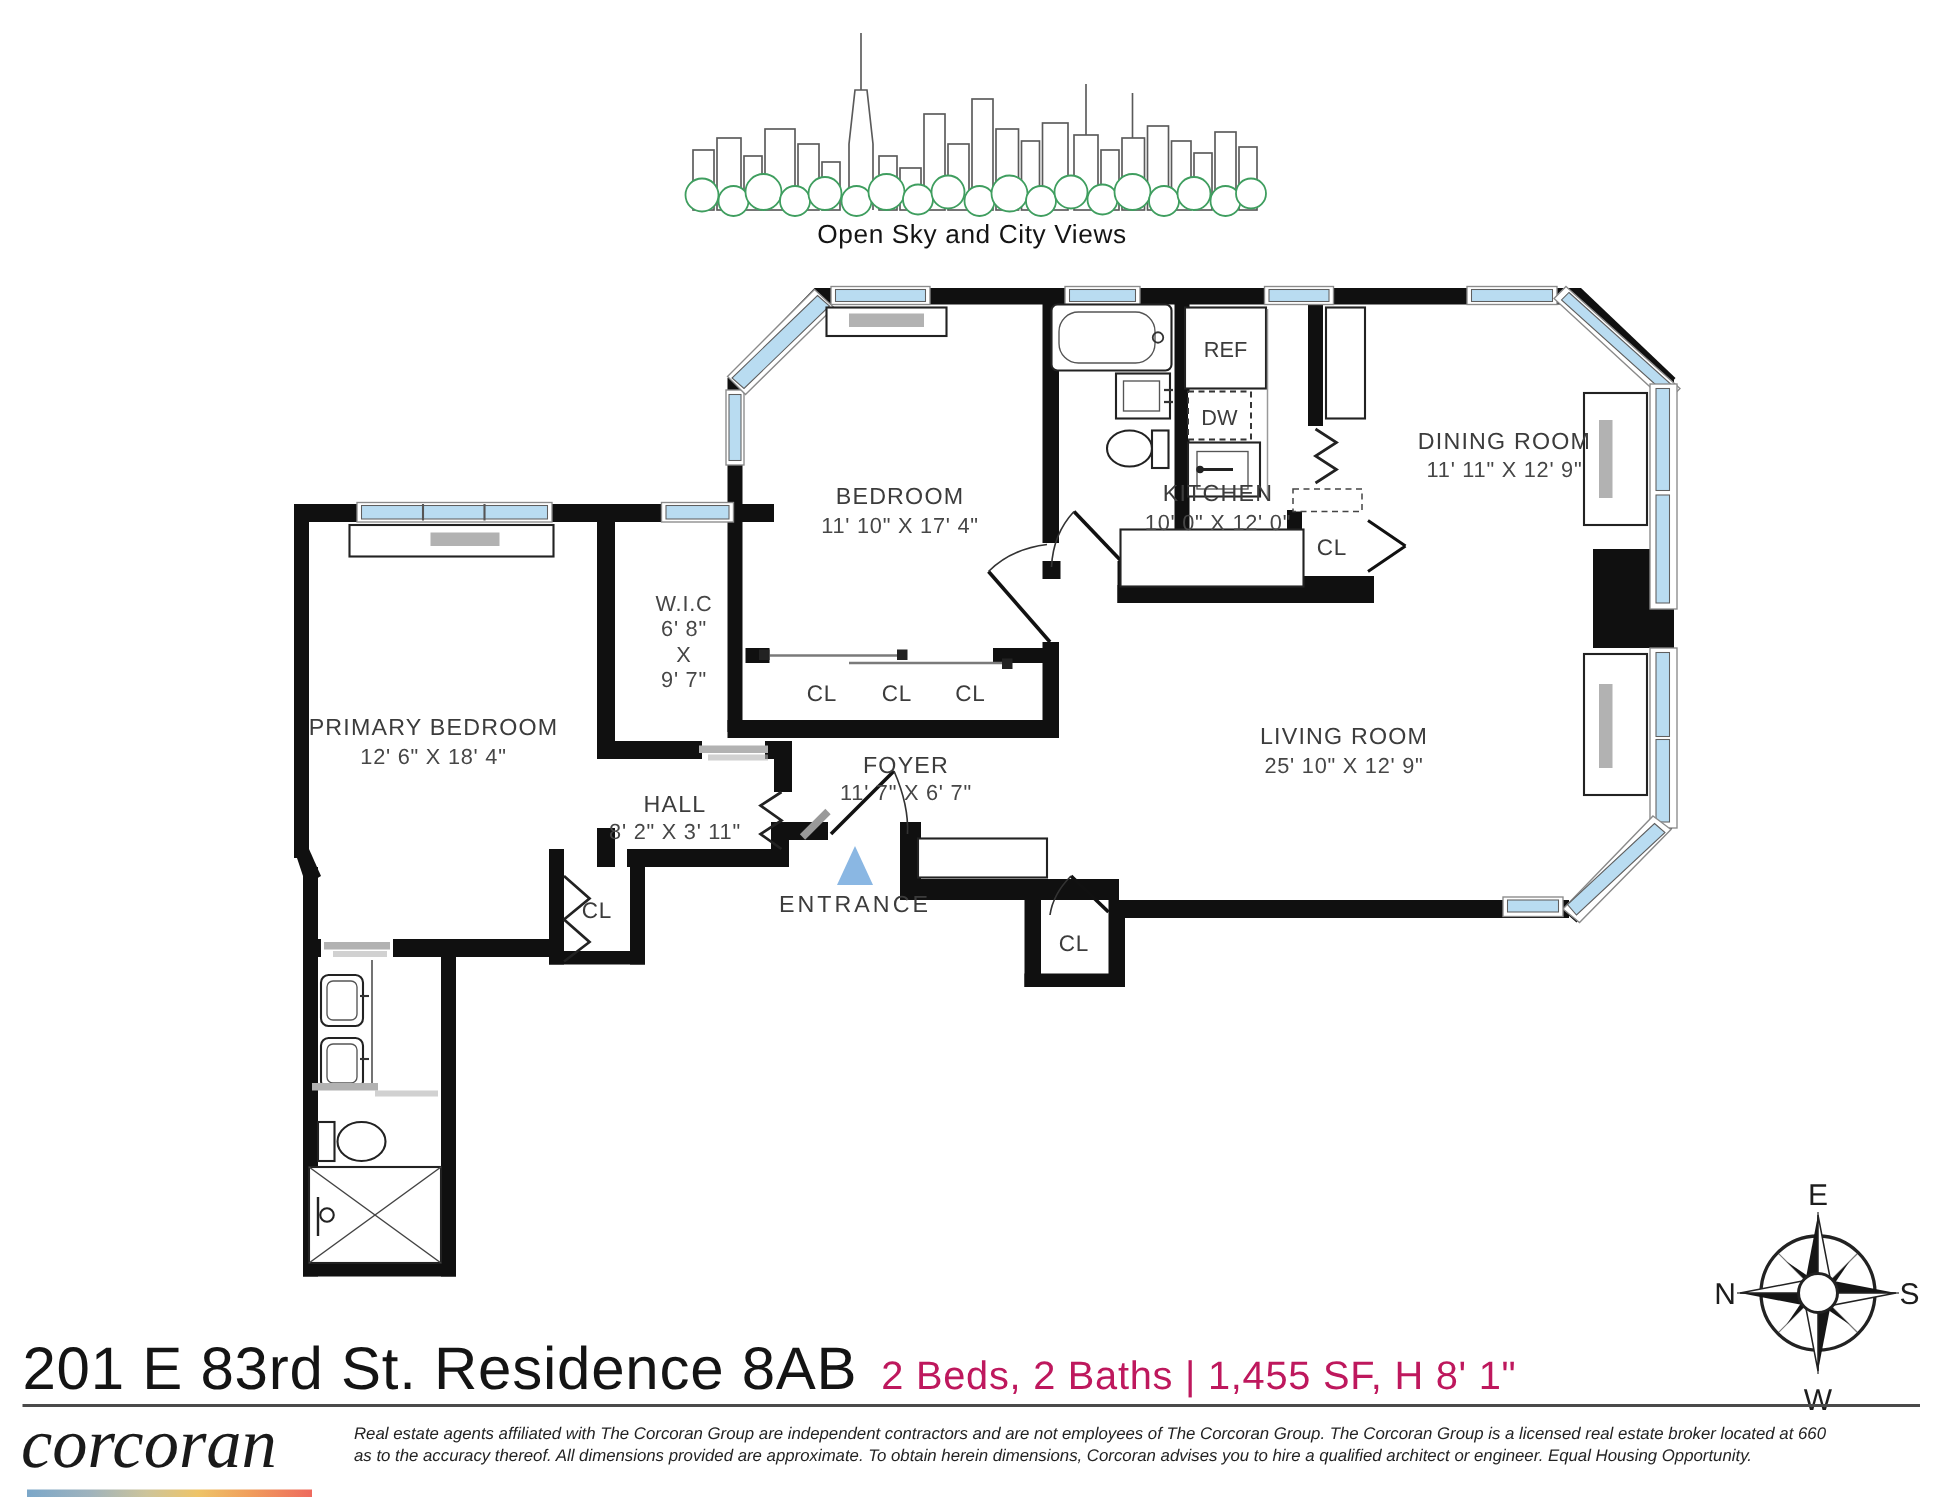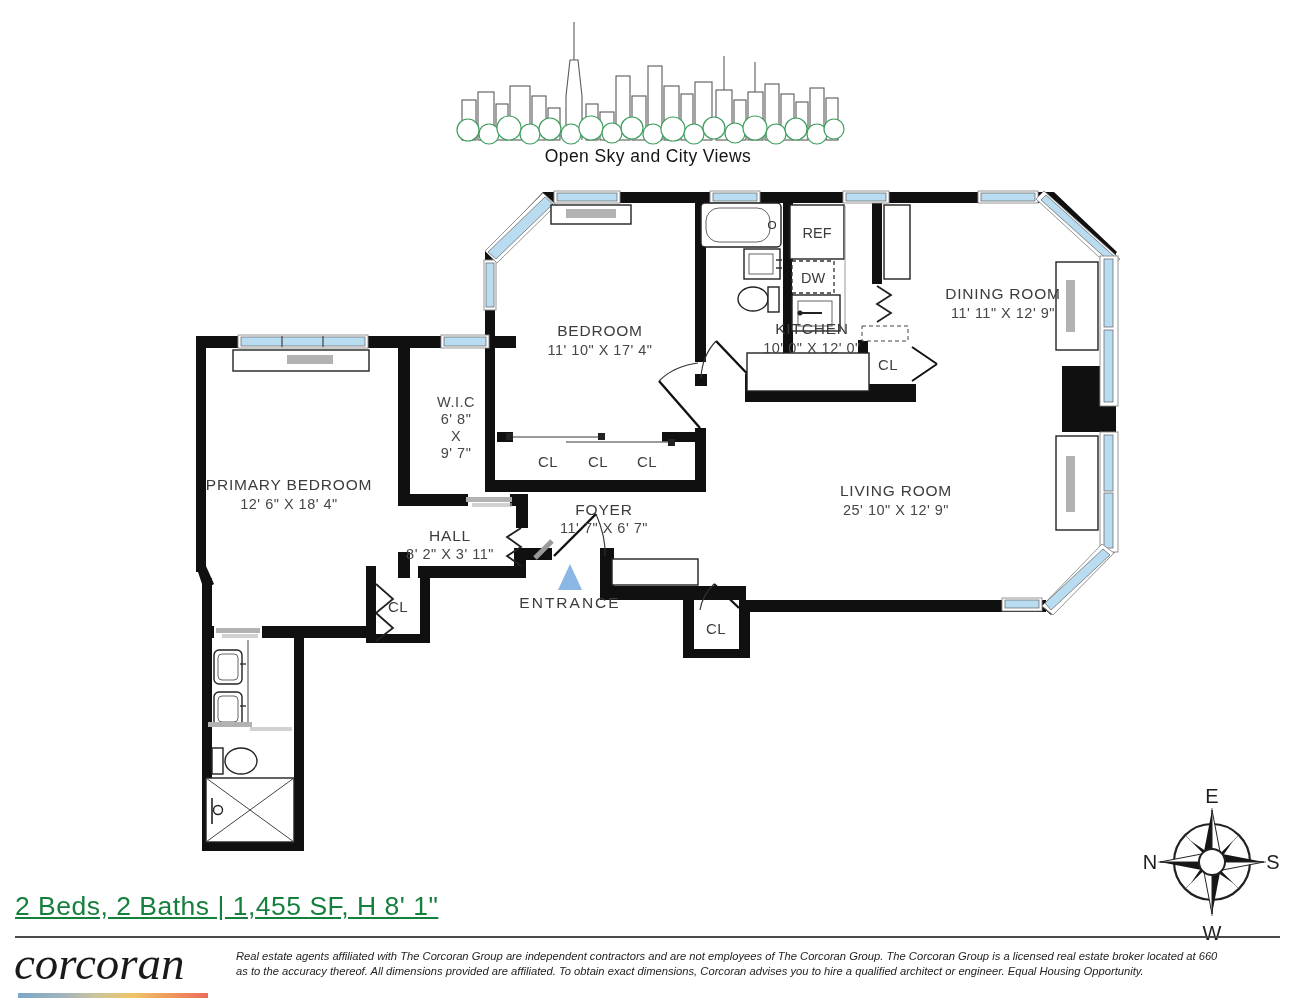--- a/index.html
+++ b/index.html
@@ -22,21 +22,21 @@
   .door-leaf{stroke:#111;stroke-width:2.4;fill:none;}
   .door-arc{stroke:#333;stroke-width:1.1;fill:none;}
   .zigzag{stroke:#222;stroke-width:1.8;fill:none;}
   .graybar{fill:#b2b2b2;}
   .track{stroke:#7a7a7a;stroke-width:1.6;}
   .sky{stroke:#5a5a5a;stroke-width:1.1;fill:none;}
   .tree{stroke:#3f9e5f;stroke-width:1.2;fill:#ffffff;}
   
   .titleRow{position:absolute;left:15px;top:891px;display:flex;align-items:baseline;gap:16px;white-space:nowrap;}
   .bigTitle{font-size:40px;color:#141414;letter-spacing:.5px;}
-  .specs{font-size:26.5px;color:#15803d;letter-spacing:.5px;text-decoration:underline;}
+  .specs{font-size:26.5px;color:#be185d;letter-spacing:.5px;}
   .sepLine{position:absolute;left:15px;top:936px;width:1265px;height:2px;background:#4a4a4a;}
   .brand{position:absolute;left:14px;top:940px;font-family:"Liberation Serif","DejaVu Serif",serif;
          font-style:italic;font-size:47px;color:#1a1a1a;line-height:1;}
   .brandBar{position:absolute;left:18px;top:993px;width:190px;height:5px;
             background:linear-gradient(90deg,#7ba7c9 0%,#9fb3bd 22%,#cdc49a 42%,#eec468 60%,#f09e5c 78%,#ee6a5e 100%);}
   .disclaimer{position:absolute;left:236px;top:949px;width:1058px;font-size:11.2px;
               line-height:15.4px;color:#232323;}
   .disclaimer div{white-space:nowrap;font-style:italic;}
 </style>
 </head>
@@ -367,22 +367,23 @@
     <polygon points="1160,862 1212,852 1212,862" fill="#fff" stroke="#222" stroke-width="1"></polygon>
     <circle cx="1212" cy="862" r="13" fill="#fff" stroke="#222" stroke-width="2"></circle>
     <text class="compass-letter" x="1212" y="803">E</text>
     <text class="compass-letter" x="1273" y="869">S</text>
     <text class="compass-letter" x="1212" y="940">W</text>
     <text class="compass-letter" x="1150" y="869">N</text>
   </g>
 </svg>
 
   <div class="titleRow">
+    <span class="bigTitle">201 E 83rd St. Residence 8AB</span>
     <span class="specs">2 Beds, 2 Baths | 1,455 SF, H 8' 1"</span>
   </div>
   <div class="sepLine"></div>
   <div class="brand">corcoran</div>
   <div class="brandBar"></div>
   <div class="disclaimer">
     <div>Real estate agents affiliated with The Corcoran Group are independent contractors and are not employees of The Corcoran Group. The Corcoran Group is a licensed real estate broker located at 660</div>
-    <div>as to the accuracy thereof. All dimensions provided are affiliated. To obtain exact dimensions, Corcoran advises you to hire a qualified architect or engineer. Equal Housing Opportunity.</div>
+    <div>as to the accuracy thereof. All dimensions provided are approximate. To obtain herein dimensions, Corcoran advises you to hire a qualified architect or engineer. Equal Housing Opportunity.</div>
   </div>
 </div>
 
 </body></html>

